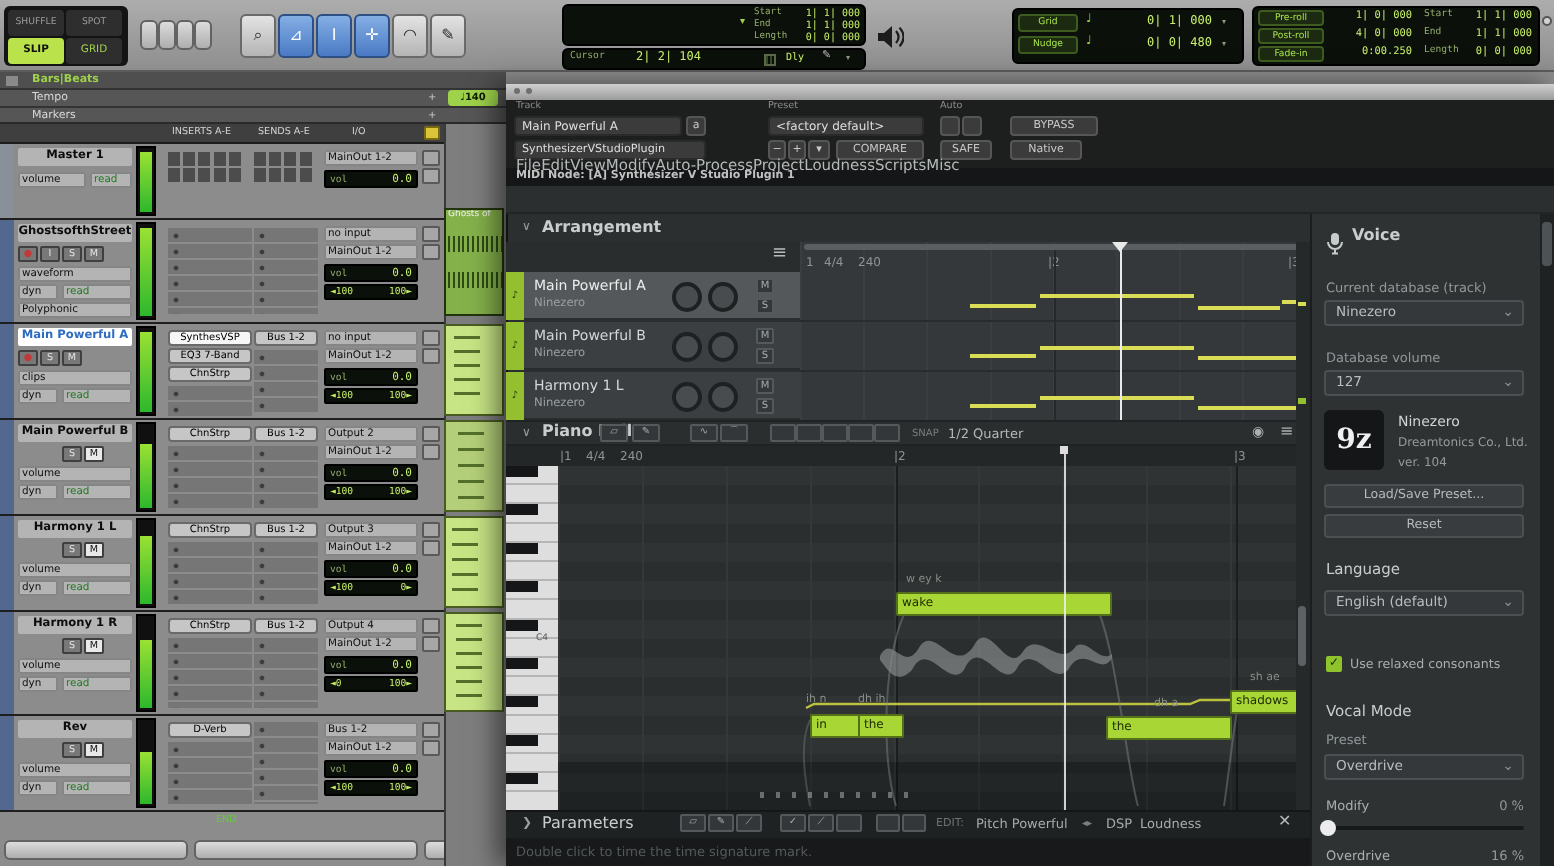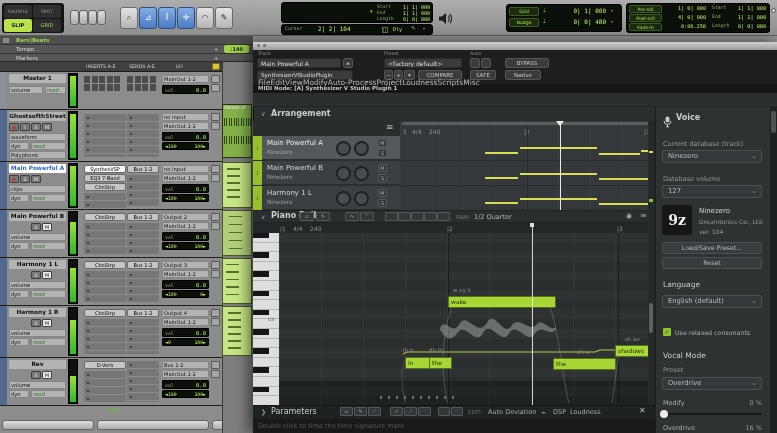--- a/index.html
+++ b/index.html
@@ -515,21 +515,21 @@
   <div class="a svh" style="left:271px;top:407px;font-size:8px">Parameters</div>
   <div class="a sbtn2" style="left:340px;top:407px;width:13px;height:9px"><span>▱</span></div>
   <div class="a sbtn2" style="left:354px;top:407px;width:13px;height:9px"><span>✎</span></div>
   <div class="a sbtn2" style="left:368px;top:407px;width:13px;height:9px"><span>⟋</span></div>
   <div class="a sbtn2" style="left:390px;top:407px;width:13px;height:9px"><span>✓</span></div>
   <div class="a sbtn2" style="left:404px;top:407px;width:13px;height:9px"><span>⟋</span></div>
   <div class="a sbtn2" style="left:418px;top:407px;width:13px;height:9px"></div>
   <div class="a sbtn2" style="left:438px;top:407px;width:12px;height:9px"></div>
   <div class="a sbtn2" style="left:451px;top:407px;width:12px;height:9px"></div>
   <div class="a" style="left:468px;top:409px;font-size:5.5px;color:#6c7273">EDIT:</div>
-  <div class="a" style="left:488px;top:408px;font-size:6.5px;color:#a6abac;white-space:nowrap">Auto Deviation</div>
+  <div class="a" style="left:488px;top:408px;font-size:6.5px;color:#a6abac;white-space:nowrap">Pitch Powerful</div>
   <div class="a" style="left:541px;top:409px;font-size:5px;color:#7a8081">◂▸</div>
   <div class="a" style="left:553px;top:408px;font-size:6.5px;color:#a6abac">DSP</div>
   <div class="a" style="left:570px;top:408px;font-size:6.5px;color:#a6abac">Loudness</div>
   <div class="a" style="left:639px;top:406px;font-size:8px;color:#b5babb">✕</div>
 
   <div class="a" style="left:253px;top:419px;width:402px;height:14px;background:#17191a"></div>
   <div class="a" style="left:258px;top:422px;font-size:6.5px;color:#54595a;white-space:nowrap">Double click to time the time signature mark.</div>
 
   <div class="a" style="left:655px;top:107px;width:115px;height:326px;background:#2e3233;border-left:1px solid #1b1d1e"></div>
   <div class="a" style="left:663px;top:113px">

